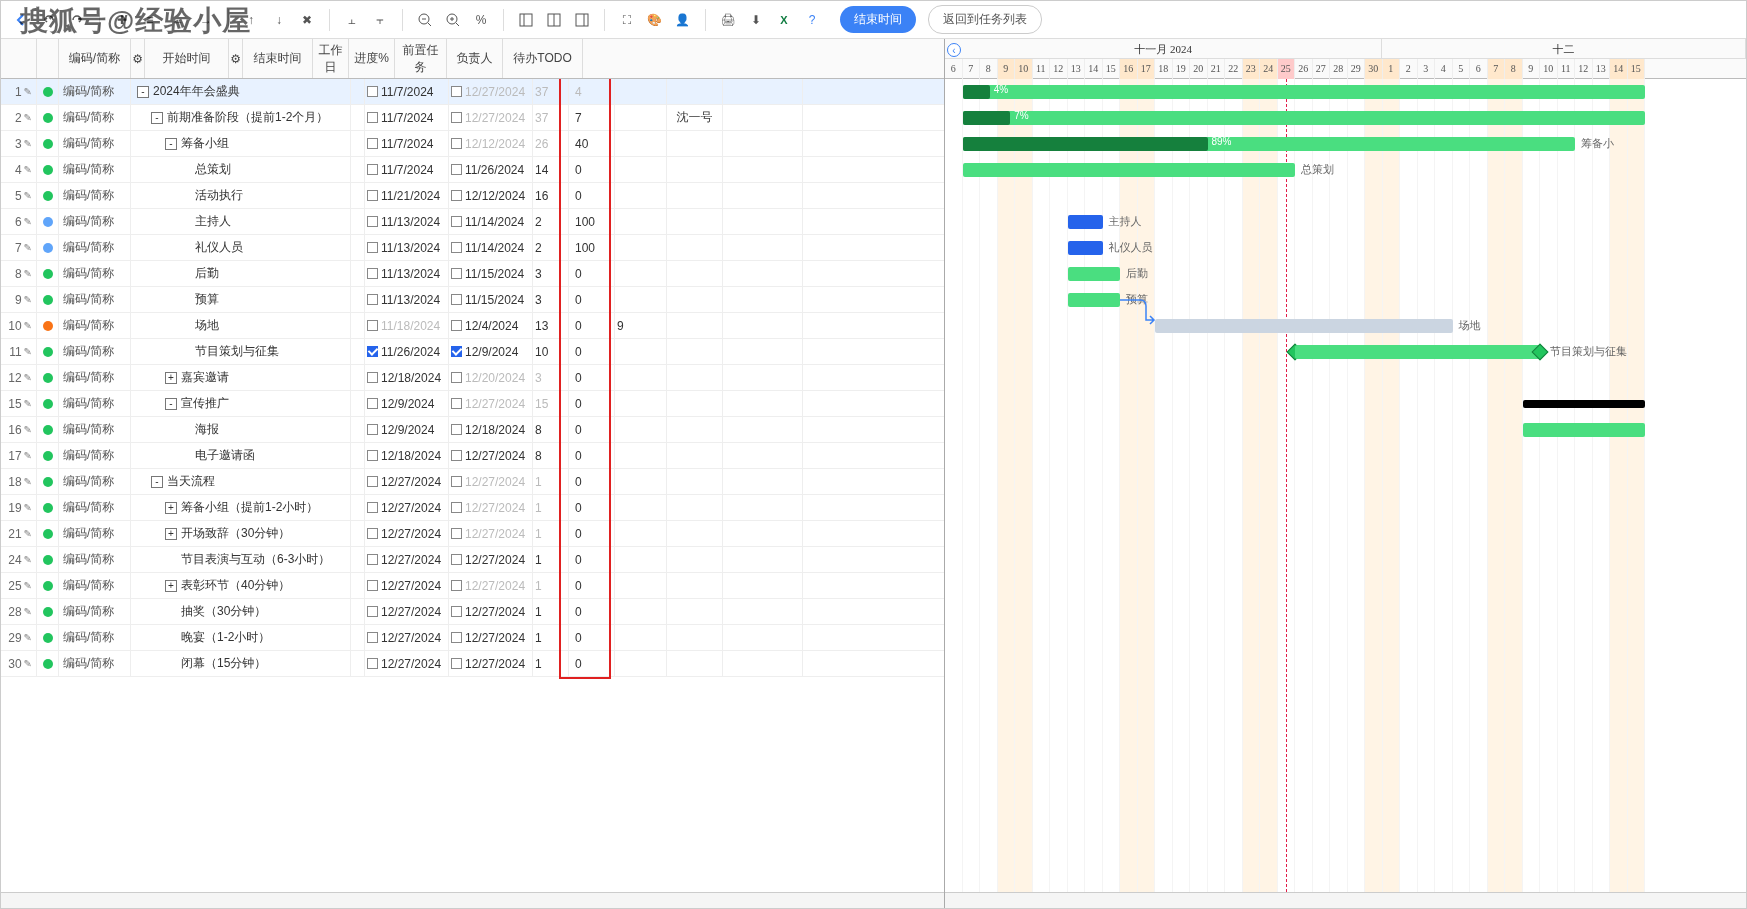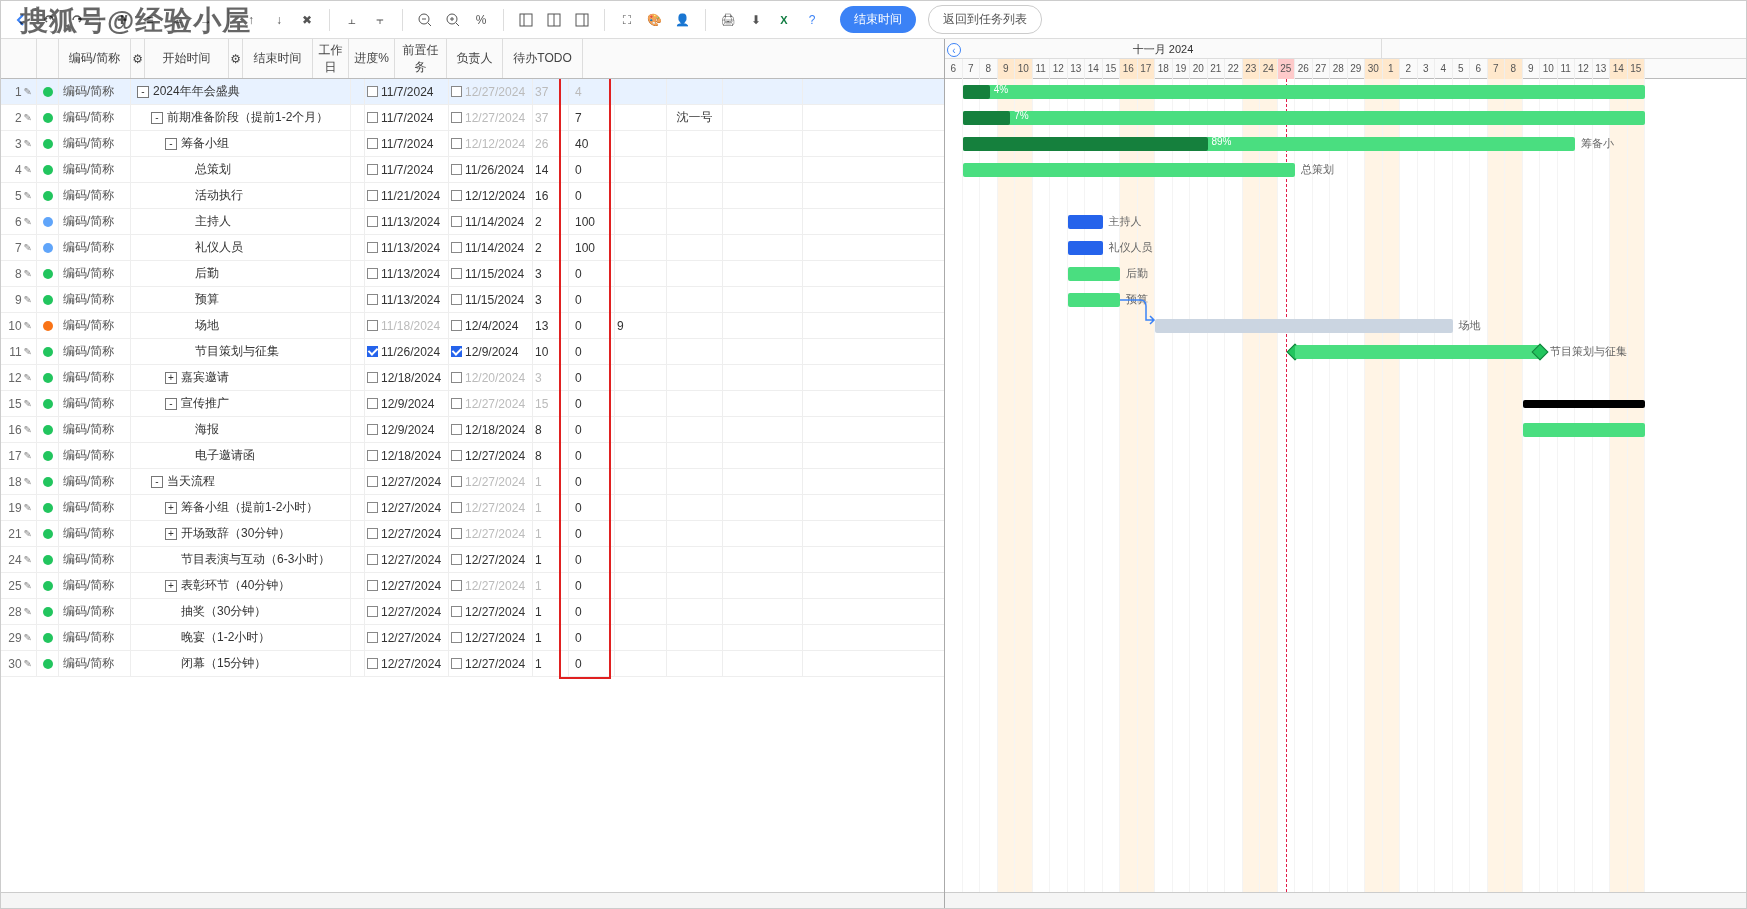--- a/index.html
+++ b/index.html
@@ -32,21 +32,21 @@
 .ck { width: 11px; height: 11px; border: 1px solid #888; background:#fff; }
 .ck.on { background: #2563eb; border-color:#2563eb; position:relative; }
 .ck.on::after { content:""; position:absolute; left:2px; top:-1px; width:4px; height:7px; border:solid #fff; border-width:0 2px 2px 0; transform:rotate(45deg); }
 .dim { color: #bbb; }
 .c-work { width: 36px; text-align: left; padding-left: 2px; border-right: 1px solid #eee; height:100%; display:flex; align-items:center; }
 .c-prog { width: 46px; text-align: left; padding-left: 6px; border-right: 1px solid #eee; height:100%; display:flex; align-items:center; }
 .c-pre { width: 52px; border-right: 1px solid #eee; height:100%; display:flex; align-items:center; padding-left:2px; }
 .c-own { width: 56px; text-align: center; border-right: 1px solid #eee; height:100%; display:flex; align-items:center; justify-content:center; }
 .c-todo { width: 80px; border-right: 1px solid #eee; height:100%; }
 .prog-box { position: absolute; border: 2px solid #e02020; }
-.tl-head { height: 40px; display: flex; flex-direction: column; border-bottom: 1px solid #bbb; background: #fafafa; }
+.tl-head { height: 40px; display: flex; flex-direction: column; border-bottom: 1px solid #bbb; background: #fafafa; font-family: Liberation Serif, serif; }
 .tl-months { height: 20px; display: flex; border-bottom: 1px solid #ddd; font-size: 11px; }
 .tl-month { border-right: 1px solid #ddd; text-align: center; line-height: 20px; }
 .tl-days { height: 20px; display: flex; }
 .tl-day { width: 17.5px; border-right: 1px solid #eee; text-align: center; font-size: 10px; line-height: 20px; color:#555; }
 .tl-day.we { background: #ffe8cc; }
 .tl-day.today { background: #fecaca; }
 .tl-body { flex: 1; position: relative; overflow:hidden; }
 .tl-grid { position: absolute; inset: 0; display: flex; }
 .tl-col { width: 17.5px; border-right: 1px solid #f4f4f4; }
 .tl-col.we { background: #fff4e5; }
@@ -809,20 +809,21 @@
           </div>
         </div>
   <div class="hscroll"></div>
 </div>
 
 <div class="right">
   <div class="nav-dot" style="top:4px;">‹</div>
   <div class="tl-head">
     <div class="tl-months">
       <div class="tl-month" style="width:437px">十一月 2024</div>
+      <div class="tl-month" style="flex:1">十二</div>
     </div>
     <div class="tl-days" id="tl-days">
             <div class="tl-day">6</div>
             <div class="tl-day">7</div>
             <div class="tl-day">8</div>
             <div class="tl-day we">9</div>
             <div class="tl-day we">10</div>
             <div class="tl-day">11</div>
             <div class="tl-day">12</div>
             <div class="tl-day">13</div>

